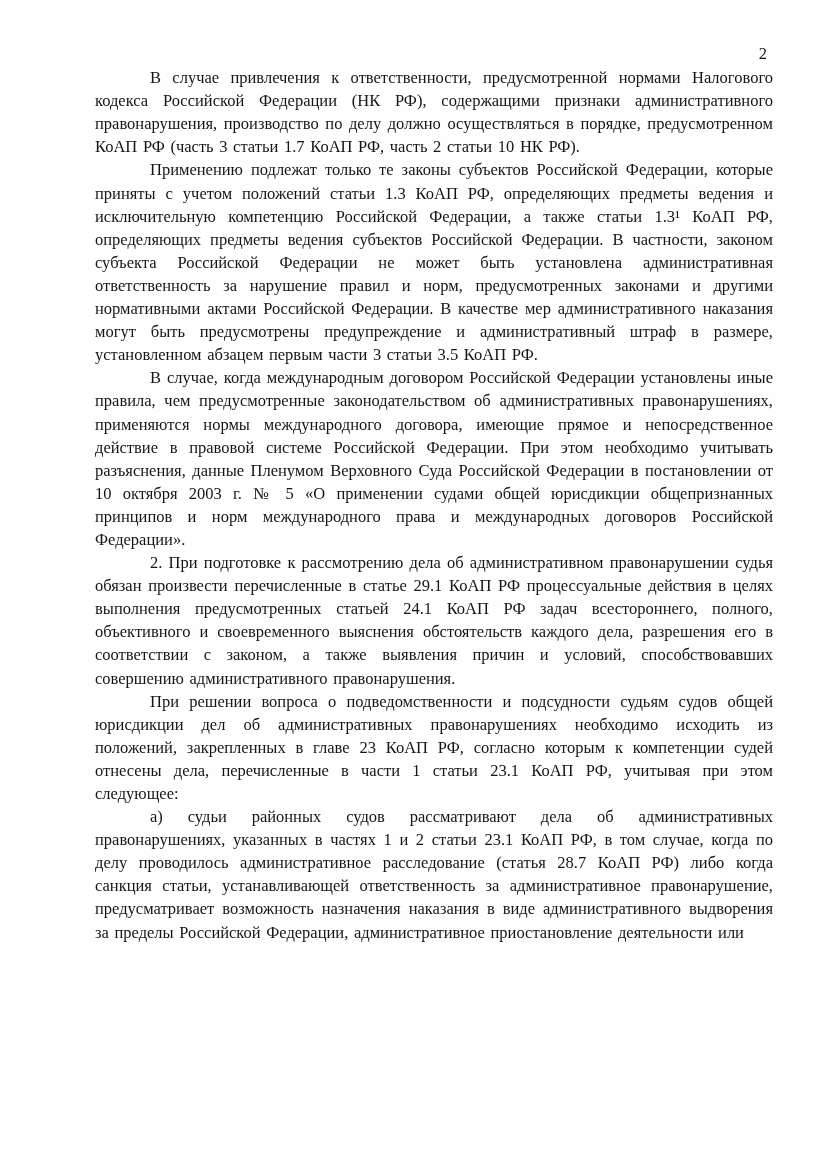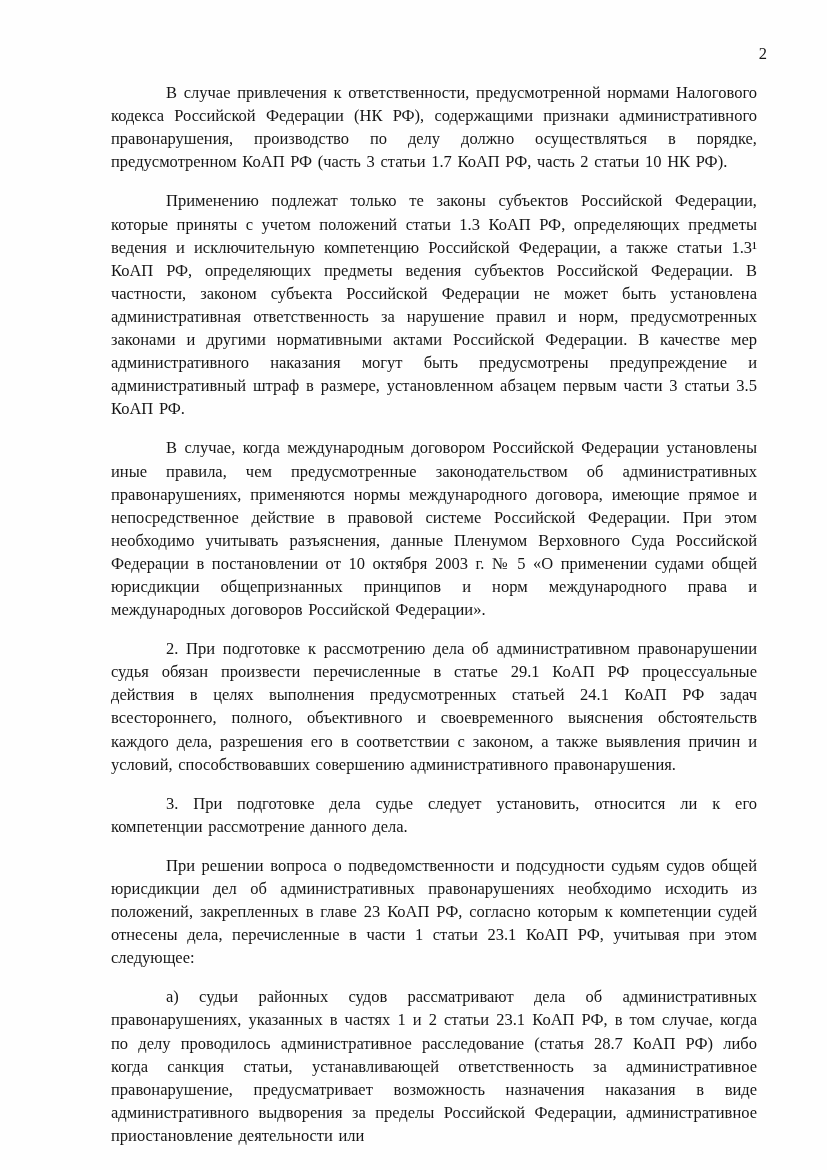--- a/index.html
+++ b/index.html
@@ -19,33 +19,32 @@
     font-size: 16.5px;
     line-height: 23.1px;
     color: #151515;
   }
   .page-number {
     text-align: right;
     padding-right: 6px;
     margin-bottom: 1px;
   }
   .content p {
-    margin: 16px;
+    margin: 0;
     text-align: justify;
     text-indent: 55px;
     word-spacing: 1.5px;
   }
 </style>
 </head>
 <body>
 
 <div class="page">
   <div class="page-number">2</div>
   <div class="content">
     <p>В случае привлечения к ответственности, предусмотренной нормами Налогового кодекса Российской Федерации (НК РФ), содержащими признаки административного правонарушения, производство по делу должно осуществляться в порядке, предусмотренном КоАП РФ (часть 3 статьи 1.7 КоАП РФ, часть 2 статьи 10 НК РФ).</p>
     <p>Применению подлежат только те законы субъектов Российской Федерации, которые приняты с учетом положений статьи 1.3 КоАП РФ, определяющих предметы ведения и исключительную компетенцию Российской Федерации, а также статьи 1.3¹ КоАП РФ, определяющих предметы ведения субъектов Российской Федерации. В частности, законом субъекта Российской Федерации не может быть установлена административная ответственность за нарушение правил и норм, предусмотренных законами и другими нормативными актами Российской Федерации. В качестве мер административного наказания могут быть предусмотрены предупреждение и административный штраф в размере, установленном абзацем первым части 3 статьи 3.5 КоАП РФ.</p>
     <p>В случае, когда международным договором Российской Федерации установлены иные правила, чем предусмотренные законодательством об административных правонарушениях, применяются нормы международного договора, имеющие прямое и непосредственное действие в правовой системе Российской Федерации. При этом необходимо учитывать разъяснения, данные Пленумом Верховного Суда Российской Федерации в постановлении от 10 октября 2003 г. № 5 «О применении судами общей юрисдикции общепризнанных принципов и норм международного права и международных договоров Российской Федерации».</p>
     <p>2. При подготовке к рассмотрению дела об административном правонарушении судья обязан произвести перечисленные в статье 29.1 КоАП РФ процессуальные действия в целях выполнения предусмотренных статьей 24.1 КоАП РФ задач всестороннего, полного, объективного и своевременного выяснения обстоятельств каждого дела, разрешения его в соответствии с законом, а также выявления причин и условий, способствовавших совершению административного правонарушения.</p>
-    <p>3. При подготовке дела судье следует установить, относится ли к его компетенции рассмотрение данного дела.</p>
     <p>При решении вопроса о подведомственности и подсудности судьям судов общей юрисдикции дел об административных правонарушениях необходимо исходить из положений, закрепленных в главе 23 КоАП РФ, согласно которым к компетенции судей отнесены дела, перечисленные в части 1 статьи 23.1 КоАП РФ, учитывая при этом следующее:</p>
     <p>а) судьи районных судов рассматривают дела об административных правонарушениях, указанных в частях 1 и 2 статьи 23.1 КоАП РФ, в том случае, когда по делу проводилось административное расследование (статья 28.7 КоАП РФ) либо когда санкция статьи, устанавливающей ответственность за административное правонарушение, предусматривает возможность назначения наказания в виде административного выдворения за пределы Российской Федерации, административное приостановление деятельности или</p>
   </div>
 </div>
 
 </body></html>

